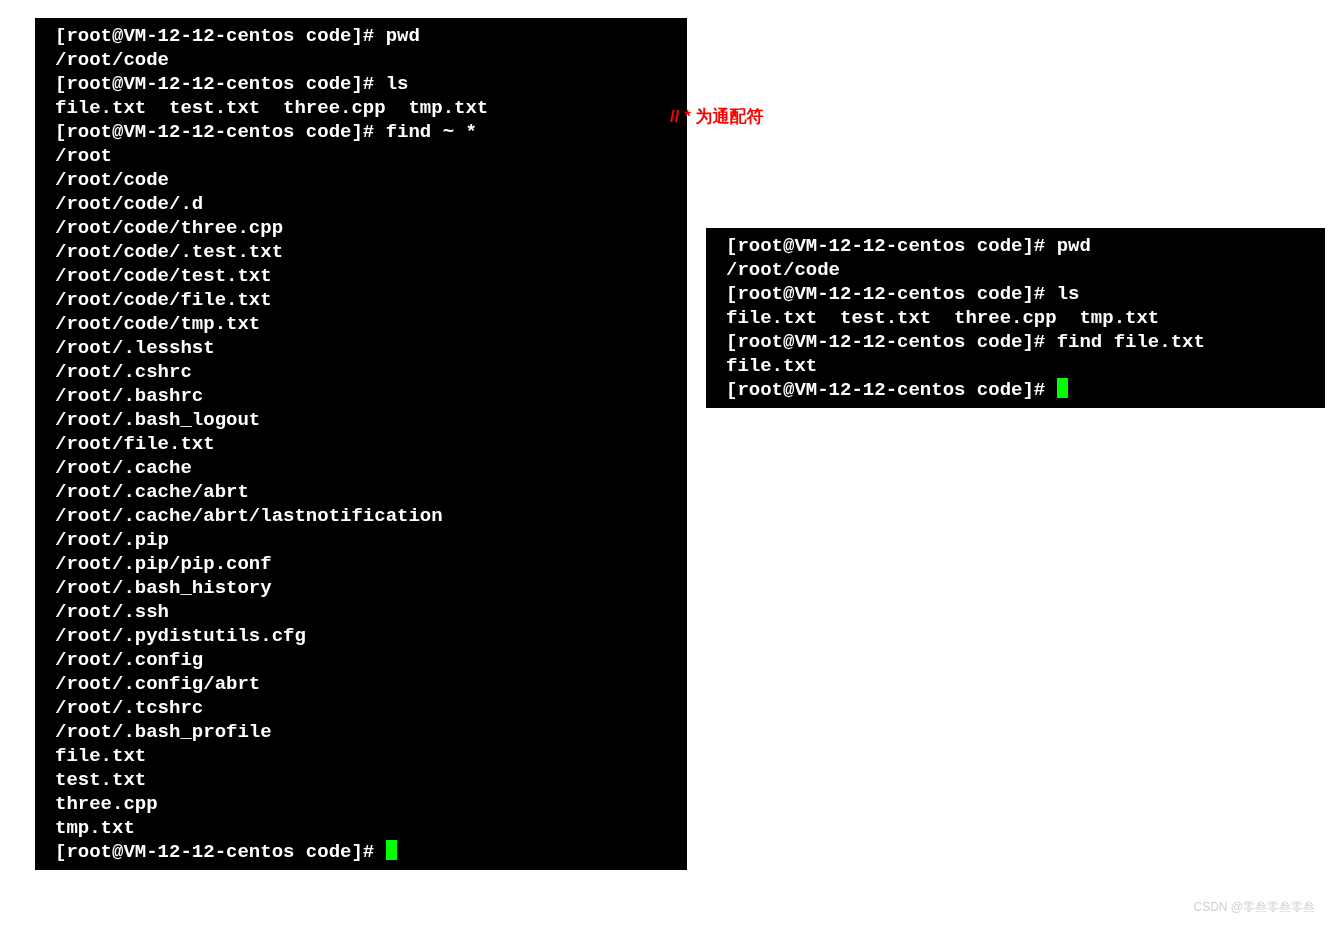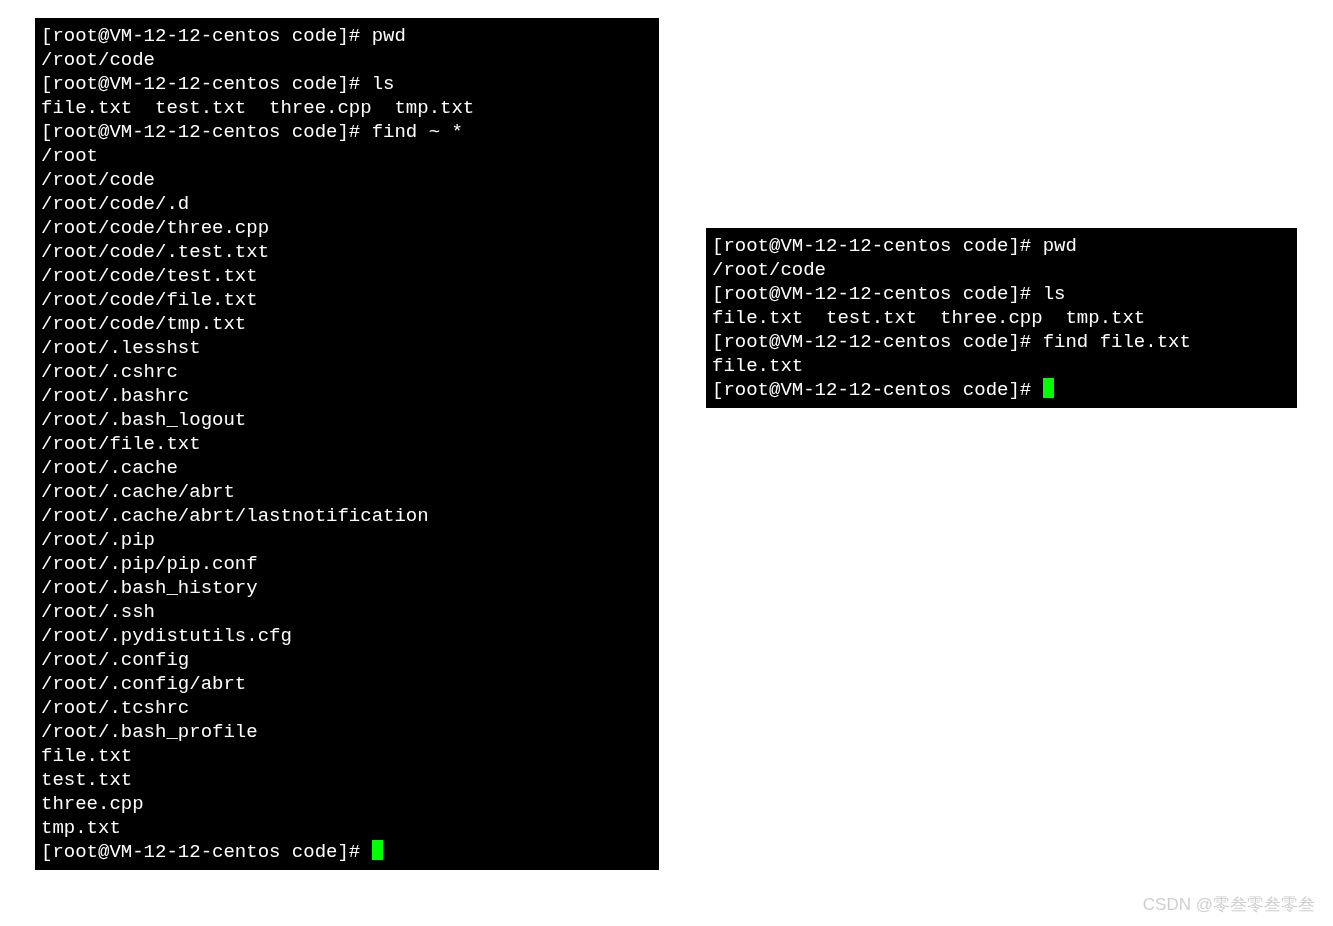--- a/index.html
+++ b/index.html
@@ -8,26 +8,26 @@
     width: 1333px;
     height: 926px;
     background: #ffffff;
     font-family: "Consolas", "Menlo", "Courier New", monospace;
     position: relative;
     overflow: hidden;
   }
   .terminal {
     background: #000000;
     color: #ffffff;
-    padding: 6px 6px;
+    padding: 6px 20px;
     font-size: 19px;
     line-height: 24px;
     white-space: pre;
     position: absolute;
-    font-weight: normal;
+    font-weight: bold;
   }
   .term-left {
     left: 35px;
     top: 18px;
     width: 612px;
   }
   .term-right {
     left: 706px;
     top: 228px;
     width: 579px;
@@ -48,21 +48,21 @@
     height: 20px;
     background: #00ff00;
     vertical-align: -3px;
   }
   .watermark {
     position: absolute;
     right: 18px;
     bottom: 10px;
     color: #cfcfcf;
     font-family: "Microsoft YaHei", sans-serif;
-    font-size: 17px;
+    font-size: 12px;
   }
 </style>
 </head>
 <body>
 
 <div class="terminal term-left"><span>[root@VM-12-12-centos code]# pwd
 /root/code
 [root@VM-12-12-centos code]# ls
 file.txt  test.txt  three.cpp  tmp.txt
 [root@VM-12-12-centos code]# find ~ *
@@ -91,20 +91,21 @@
 /root/.config/abrt
 /root/.tcshrc
 /root/.bash_profile
 file.txt
 test.txt
 three.cpp
 tmp.txt</span>
 <span>[root@VM-12-12-centos code]# </span><span class="cursor"></span></div>
 
 <div class="annotations">
+  <div>// * 为通配符</div>
 </div>
 
 <div class="terminal term-right"><span>[root@VM-12-12-centos code]# pwd
 /root/code
 [root@VM-12-12-centos code]# ls
 file.txt  test.txt  three.cpp  tmp.txt
 [root@VM-12-12-centos code]# find file.txt
 file.txt</span>
 <span>[root@VM-12-12-centos code]# </span><span class="cursor"></span></div>
 

